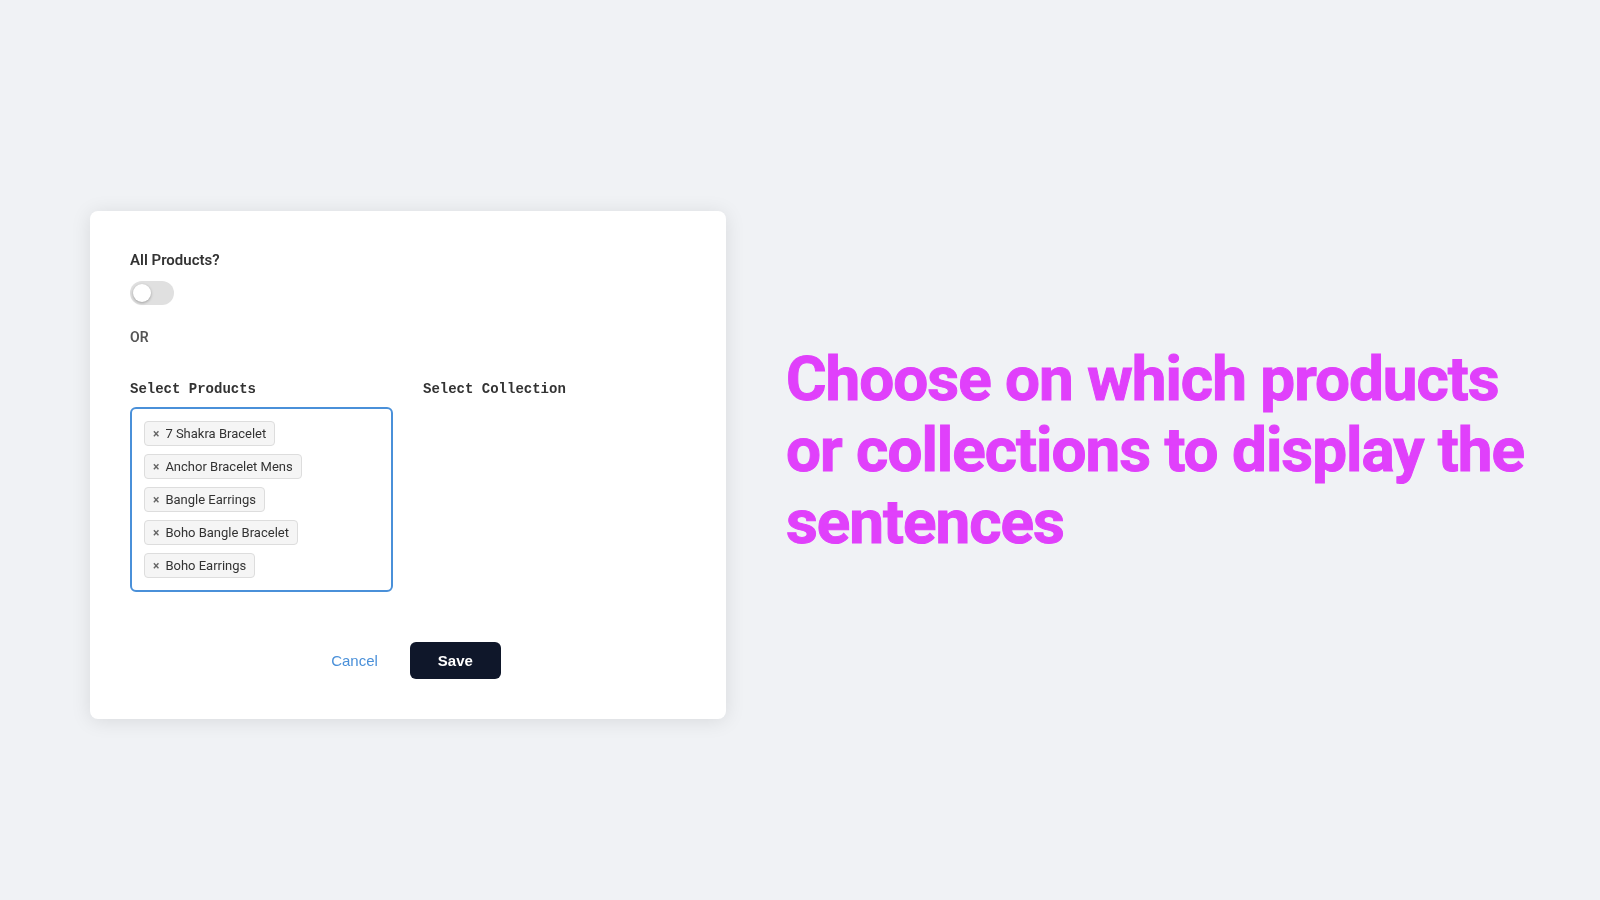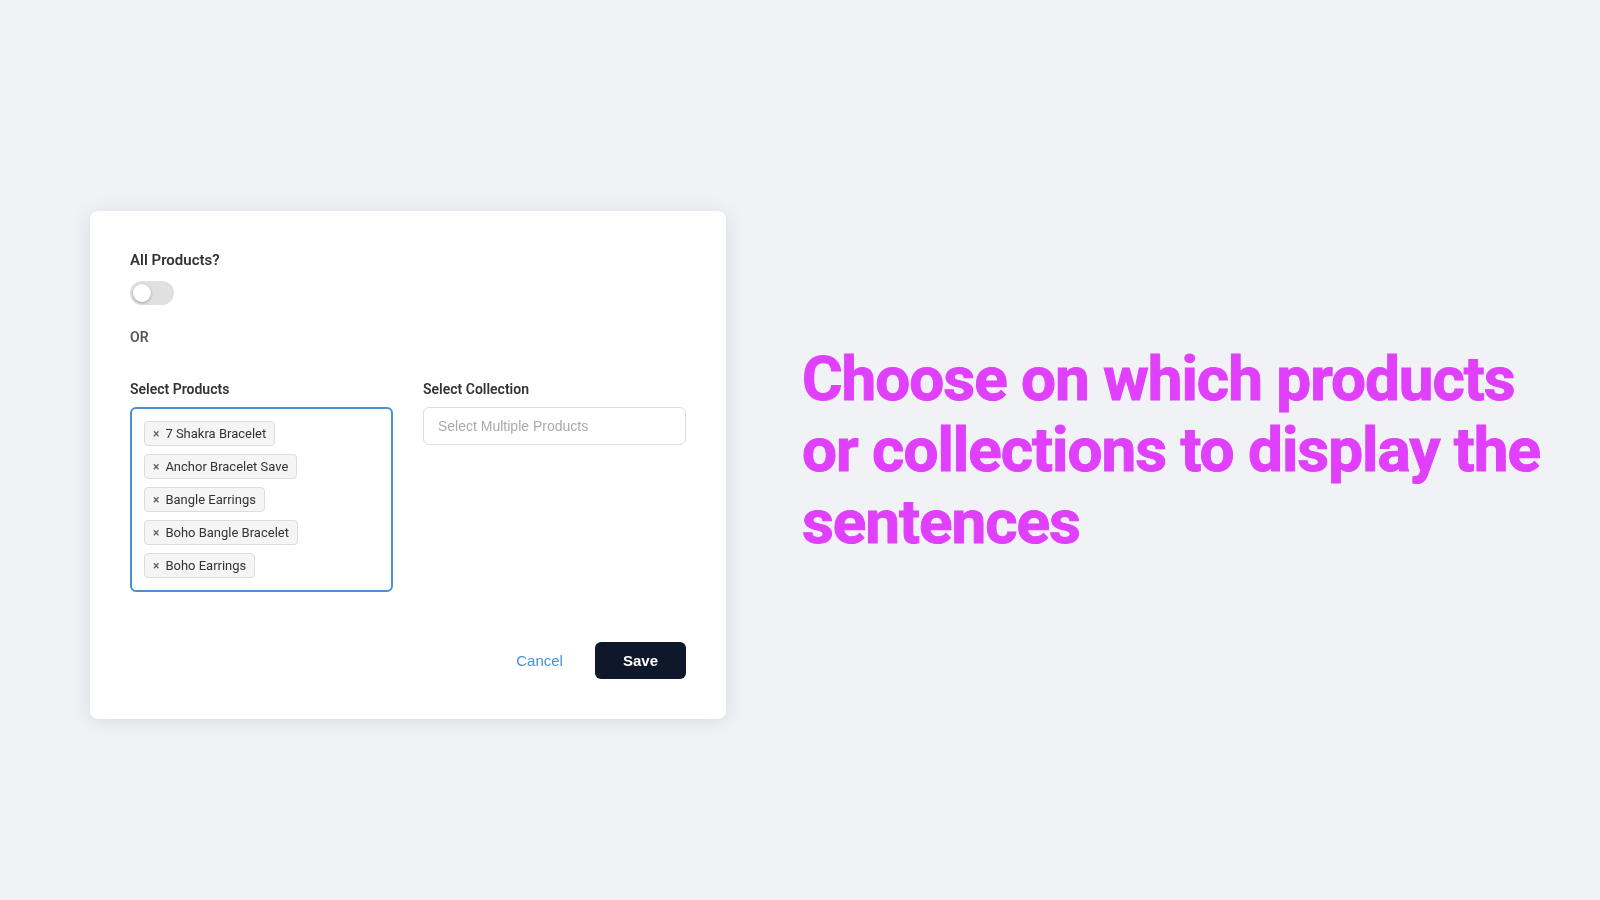--- a/index.html
+++ b/index.html
@@ -85,20 +85,21 @@
 
     .select-section {
       flex: 1;
     }
 
     .select-label {
       font-size: 14px;
       font-weight: 600;
       color: #333;
       margin-bottom: 10px;
+      font-family: Liberation Mono, monospace;
     }
 
     .products-box {
       border: 2px solid #4a90d9;
       border-radius: 6px;
       padding: 12px;
       min-height: 180px;
       display: flex;
       flex-direction: column;
       gap: 8px;
@@ -135,21 +136,21 @@
       outline: none;
       background: #fff;
     }
 
     .collection-input::placeholder {
       color: #aaa;
     }
 
     .buttons-row {
       display: flex;
-      justify-content: flex-end;
+      justify-content: center;
       gap: 16px;
       align-items: center;
       padding-top: 10px;
     }
 
     .cancel-btn {
       background: transparent;
       border: none;
       color: #4a90d9;
       font-size: 15px;
@@ -168,21 +169,20 @@
       font-weight: 600;
       cursor: pointer;
     }
 
     .right-text {
       flex: 1;
       display: flex;
       align-items: flex-start;
       justify-content: center;
       padding: 60px;
-      margin-left: 16px;
     }
 
     .promo-text {
       font-size: 62px;
       font-weight: 700;
       color: #e040fb;
       line-height: 1.15;
       -webkit-text-stroke: 1px #e040fb;
       text-shadow: none;
       font-family: -apple-system, BlinkMacSystemFont, 'Segoe UI', Roboto, sans-serif;
@@ -210,21 +210,21 @@
         <div class="select-label">Select Products</div>
         <div class="products-box">
 
           <div class="tag">
             <span class="tag-remove">×</span>
             <span>7 Shakra Bracelet</span>
           </div>
 
           <div class="tag">
             <span class="tag-remove">×</span>
-            <span>Anchor Bracelet Save</span>
+            <span>Anchor Bracelet Mens</span>
           </div>
 
           <div class="tag">
             <span class="tag-remove">×</span>
             <span>Bangle Earrings</span>
           </div>
 
           <div class="tag">
             <span class="tag-remove">×</span>
             <span>Boho Bangle Bracelet</span>
@@ -233,21 +233,20 @@
           <div class="tag">
             <span class="tag-remove">×</span>
             <span>Boho Earrings</span>
           </div>
 
         </div>
       </div>
 
       <div class="select-section">
         <div class="select-label">Select Collection</div>
-        <input type="text" class="collection-input" placeholder="Select Multiple Products" style="">
       </div>
 
     </div>
 
     <div class="buttons-row">
       <button class="cancel-btn">Cancel</button>
       <button class="save-btn">Save</button>
     </div>
 
   </div>

